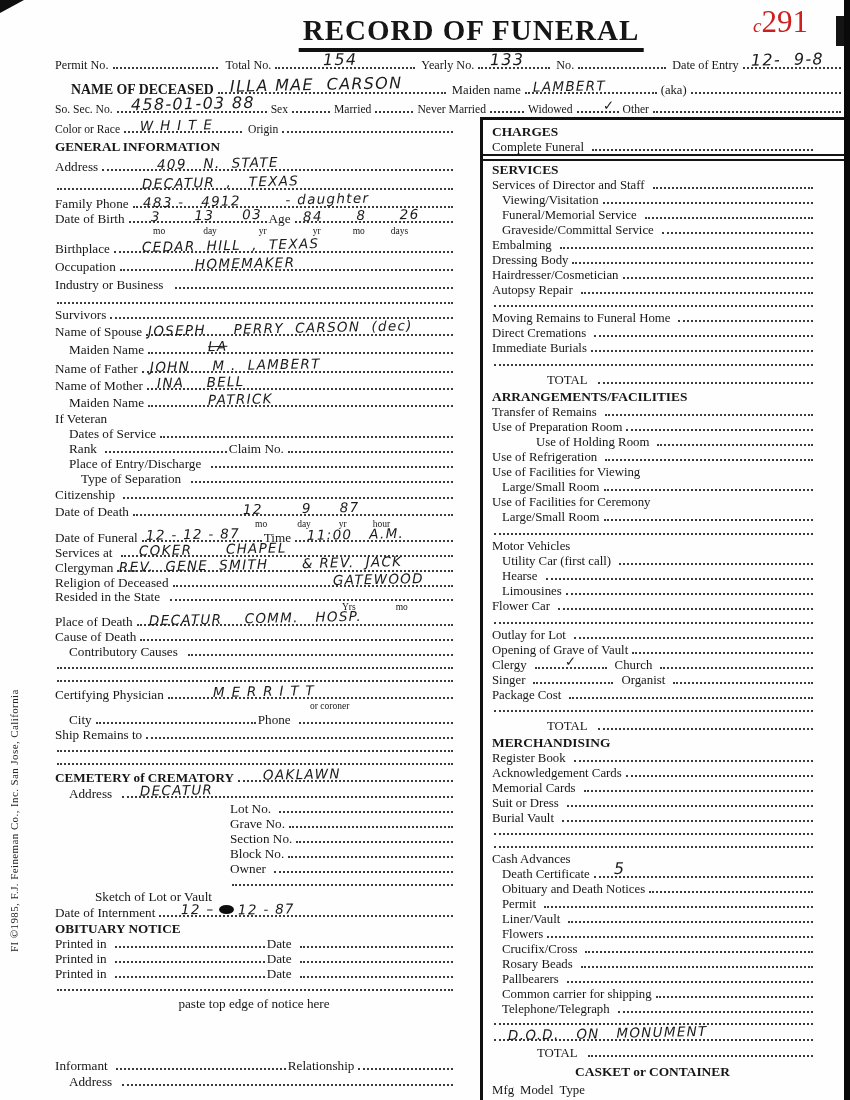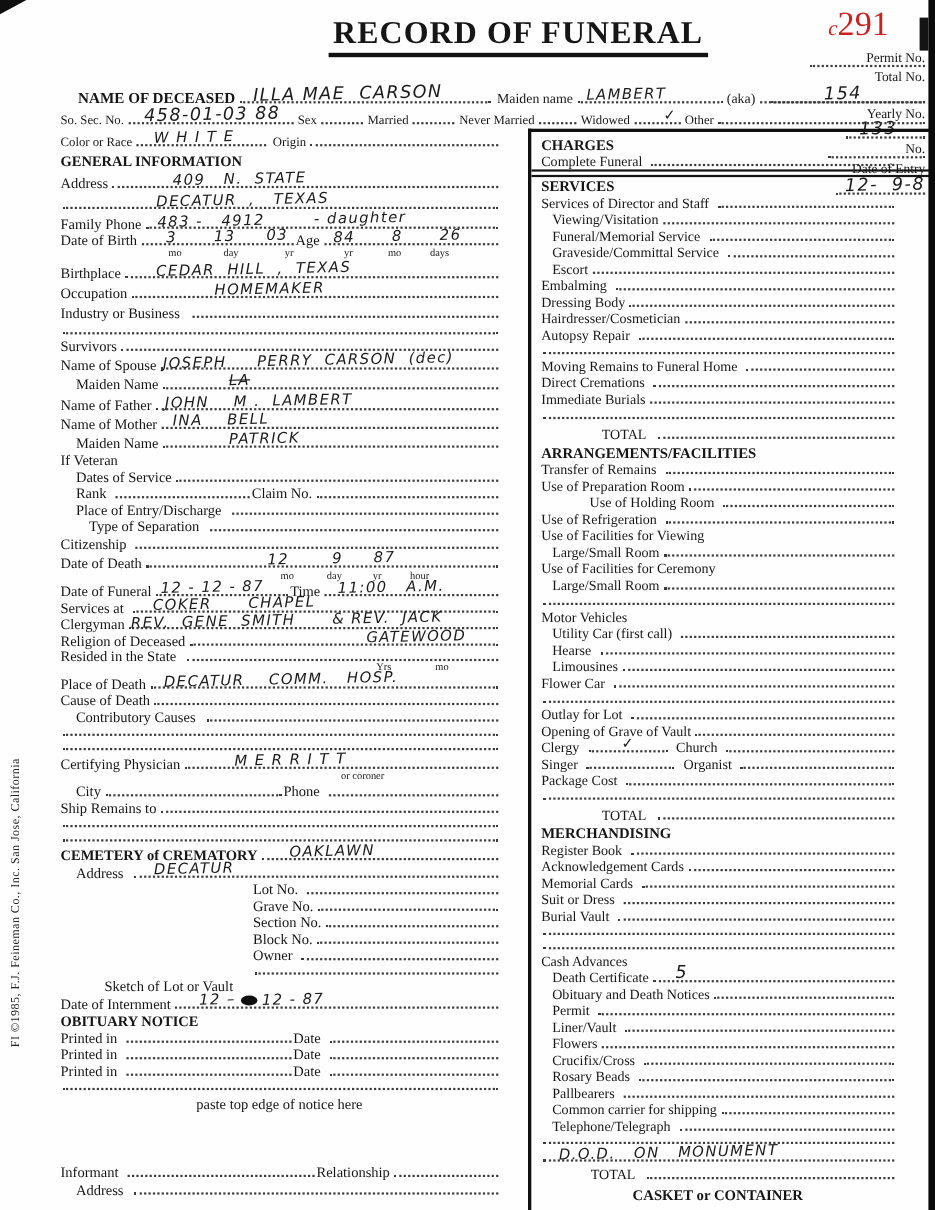--- a/index.html
+++ b/index.html
@@ -61,21 +61,21 @@
   <div class="diag-line"></div>
 
   <div class="title">RECORD OF FUNERAL</div>
 
   <div class="stamp">
     <span class="pre">c</span><span class="num">291</span>
   </div>
   <div class="partial-glyph"></div>
 
   <div class="top-sec" id="top-sec">
-      <div class="row mid-row" style="height: 26px; flex-direction: column;">
+      <div class="row mid-row" style="height: 26px;">
         <span class="lbl">Permit No.</span>
         <span class="dots" style="width: 105px; flex-grow: 0;"></span>
         <span class="lbl" style="margin-left: 6px;">Total No.</span>
         <span class="dots" style="width: 140px; flex-grow: 0;">
           <span class="hw lg" style="margin-left: 48px;">154</span>
         </span>
         <span class="lbl" style="margin-left: 4px;">Yearly No.</span>
         <span class="dots" style="width: 72px; flex-grow: 0;">
           <span class="hw lg" style="margin-left: 12px;">133</span>
         </span>
@@ -467,24 +467,20 @@
       <div class="row" style="height: 15px; padding-left: 10px;">
         <span class="lbl">Funeral/Memorial Service</span>
         <span class="gap" style="width: 4px;"></span>
         <span class="dots" style="flex-grow: 1;"></span>
       </div>
       <div class="row" style="height: 15px; padding-left: 10px;">
         <span class="lbl">Graveside/Committal Service</span>
         <span class="gap" style="width: 4px;"></span>
         <span class="dots" style="flex-grow: 1;"></span>
       </div>
-      <div class="row" style="height: 15px; padding-left: 10px;">
-        <span class="lbl">Escort</span>
-        <span class="dots" style="flex-grow: 1;"></span>
-      </div>
       <div class="row" style="height: 15px;">
         <span class="lbl">Embalming</span>
         <span class="gap" style="width: 4px;"></span>
         <span class="dots" style="flex-grow: 1;"></span>
       </div>
       <div class="row" style="height: 15px;">
         <span class="lbl">Dressing Body</span>
         <span class="dots" style="flex-grow: 1;"></span>
       </div>
       <div class="row" style="height: 15px;">

